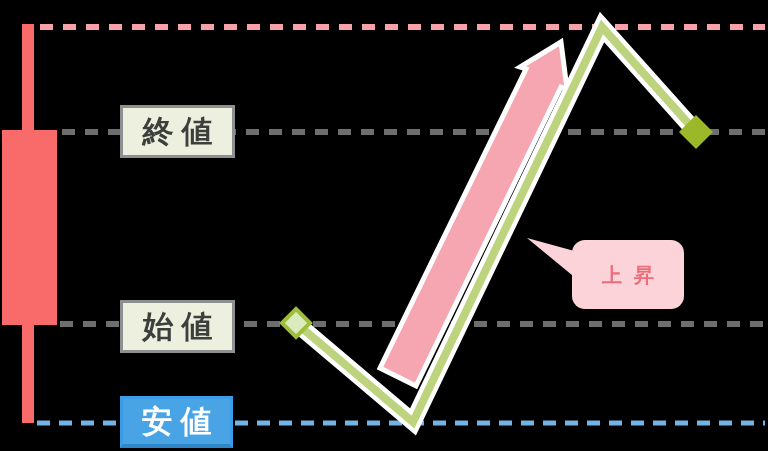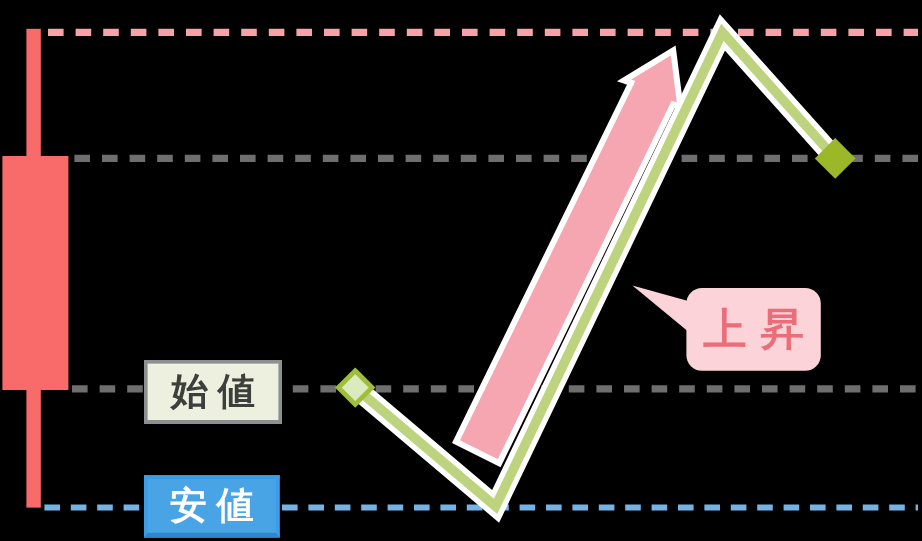--- a/index.html
+++ b/index.html
@@ -24,21 +24,21 @@
   .label-open{top:300px;}
   .label-low{
     top:396px;height:52px;width:113px;background:#49a4e6;color:#ffffff;
     border:3px solid #3b9ce8;border-bottom:4px solid #2f86c9;
   }
 
   .callout-bubble{
     position:absolute;left:572px;top:240px;width:112px;height:69px;
     background:#fbd3d8;border-radius:13px;
     display:flex;align-items:center;justify-content:center;
-    font-weight:bold;font-size:36px;letter-spacing:12px;padding-left:12px;
+    font-weight:bold;font-size:20px;letter-spacing:12px;padding-left:12px;
     color:#ea6d79;line-height:1;box-sizing:border-box;
   }
 </style>
 </head>
 <body>
 
 <div class="stage">
 
   <svg width="768" height="451" viewBox="0 0 768 451">
 
@@ -55,20 +55,21 @@
     <polyline points="296,323 413,422 602,27 696,132" fill="none" stroke-width="17" stroke-linejoin="miter" stroke-miterlimit="10" stroke="#ffffff"></polyline>
     <polyline points="296,323 413,422 602,27 696,132" fill="none" stroke-width="8" stroke-linejoin="miter" stroke-miterlimit="10" stroke="#bdd37e"></polyline>
 
     <path d="M296,309 L310,323 L296,337 L282,323 Z" stroke-width="4" fill="#dcebbe" stroke="#9fbe3c"></path>
     <path d="M696,115 L713,132 L696,149 L679,132 Z" fill="#9ab827"></path>
 
     <polygon points="527,238 578,252 578,280" fill="#fbd3d8"></polygon>
   </svg>
 
 
+  <div class="price-label label-neutral label-close">終値</div>
 
   <div class="price-label label-neutral label-open">始値</div>
 
   <div class="price-label label-low">安値</div>
 
   <div class="callout-bubble">上昇</div>
 
 </div>
 
 </body></html>

